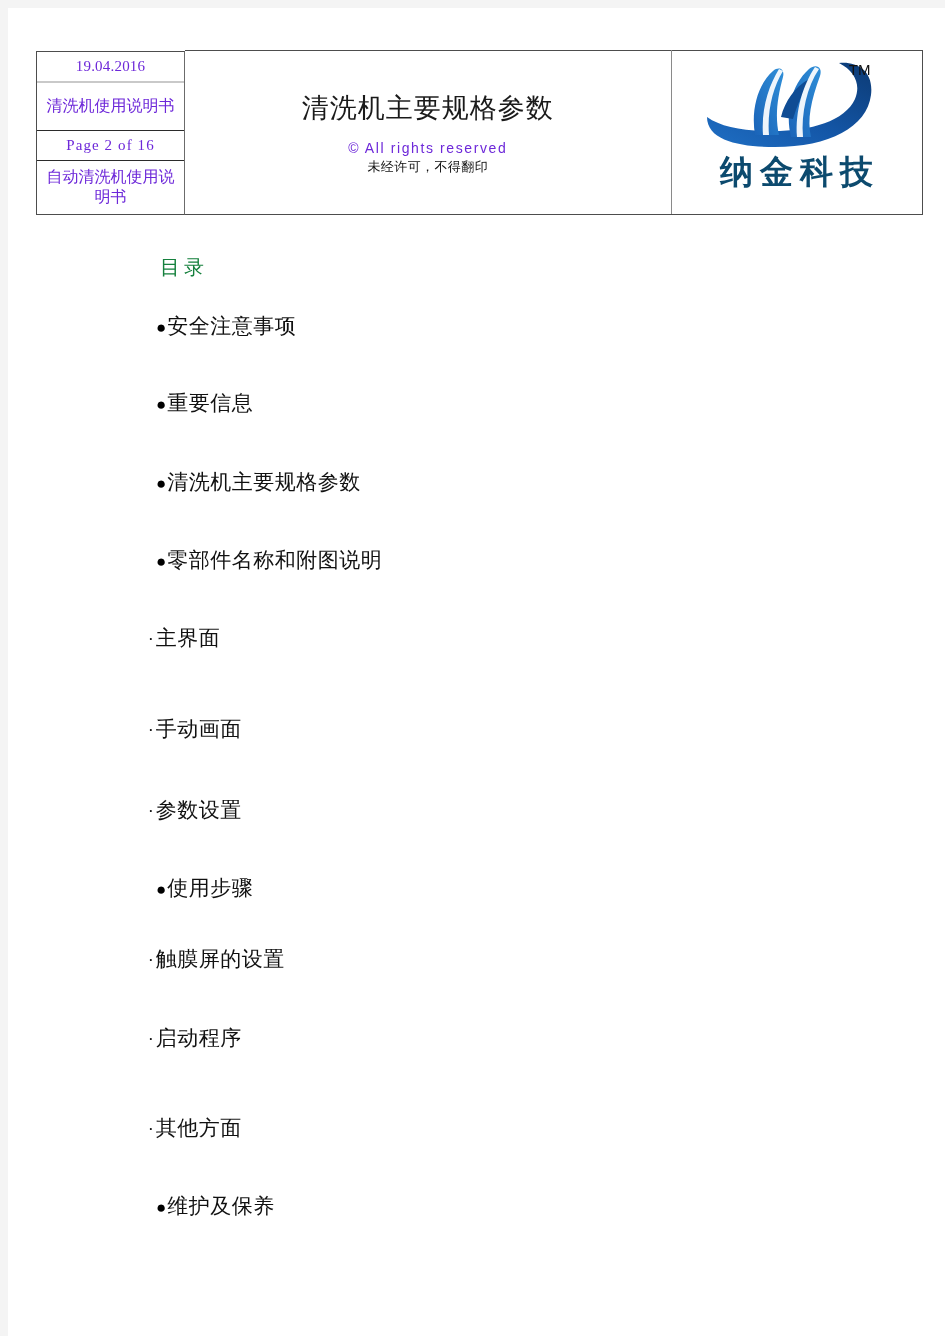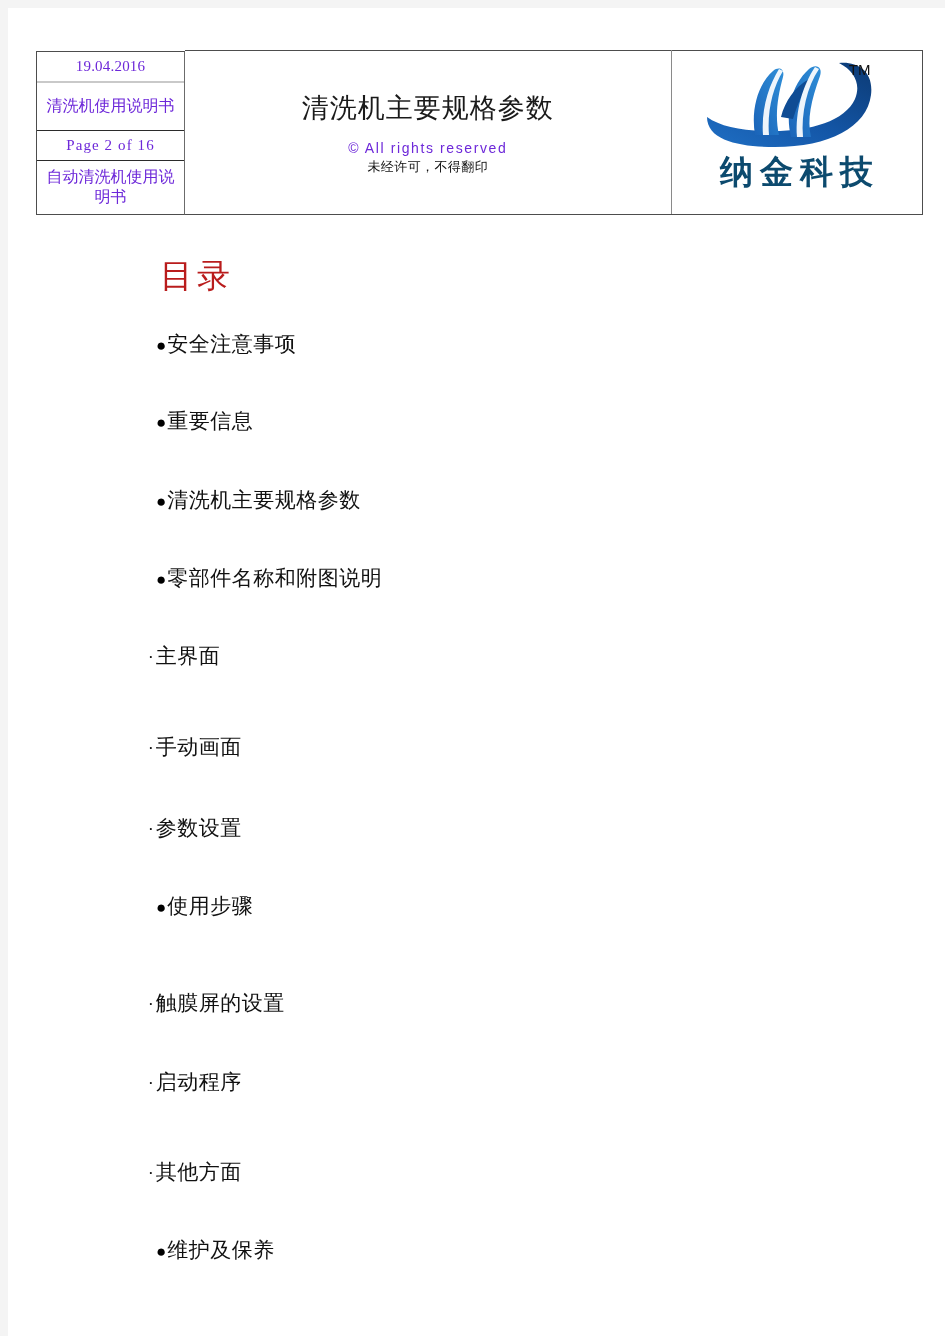--- a/index.html
+++ b/index.html
@@ -158,22 +158,22 @@
   }
 
   
   .toc {
     position: absolute;
     left: 148px;
     top: 246px;
     width: 700px;
   }
   .toc-heading {
-    font-size: 33px;
-    color: #b91c1c;
+    font-size: 20px;
+    color: #15803d;
     letter-spacing: 4px;
     margin: 0 0 34px 4px;
   }
   .toc-item {
     font-size: 21px;
     color: #111111;
     line-height: 1.1;
     white-space: nowrap;
   }
   .toc-item .marker {
@@ -259,21 +259,21 @@
   <div class="toc">
     <div class="toc-heading">目录</div>
     <div id="toc-list">
         <div class="toc-item level-1" style="margin-bottom: 54px;"><span class="marker">●</span><span class="label">安全注意事项</span></div>
         <div class="toc-item level-1" style="margin-bottom: 56px;"><span class="marker">●</span><span class="label">重要信息</span></div>
         <div class="toc-item level-1" style="margin-bottom: 55px;"><span class="marker">●</span><span class="label">清洗机主要规格参数</span></div>
         <div class="toc-item level-1" style="margin-bottom: 55px;"><span class="marker">●</span><span class="label">零部件名称和附图说明</span></div>
         <div class="toc-item level-2" style="margin-bottom: 68px;"><span class="marker">·</span><span class="label">主界面</span></div>
         <div class="toc-item level-2" style="margin-bottom: 57px;"><span class="marker">·</span><span class="label">手动画面</span></div>
         <div class="toc-item level-2" style="margin-bottom: 55px;"><span class="marker">·</span><span class="label">参数设置</span></div>
-        <div class="toc-item level-1" style="margin-bottom: 74px;"><span class="marker">●</span><span class="label">使用步骤</span></div>
+        <div class="toc-item level-1" style="margin-bottom: 48px;"><span class="marker">●</span><span class="label">使用步骤</span></div>
         <div class="toc-item level-2" style="margin-bottom: 56px;"><span class="marker">·</span><span class="label">触膜屏的设置</span></div>
         <div class="toc-item level-2" style="margin-bottom: 67px;"><span class="marker">·</span><span class="label">启动程序</span></div>
         <div class="toc-item level-2" style="margin-bottom: 55px;"><span class="marker">·</span><span class="label">其他方面</span></div>
         <div class="toc-item level-1" style="margin-bottom: 0px;"><span class="marker">●</span><span class="label">维护及保养</span></div>
       </div>
   </div>
 
 </div>
 
 </body></html>

